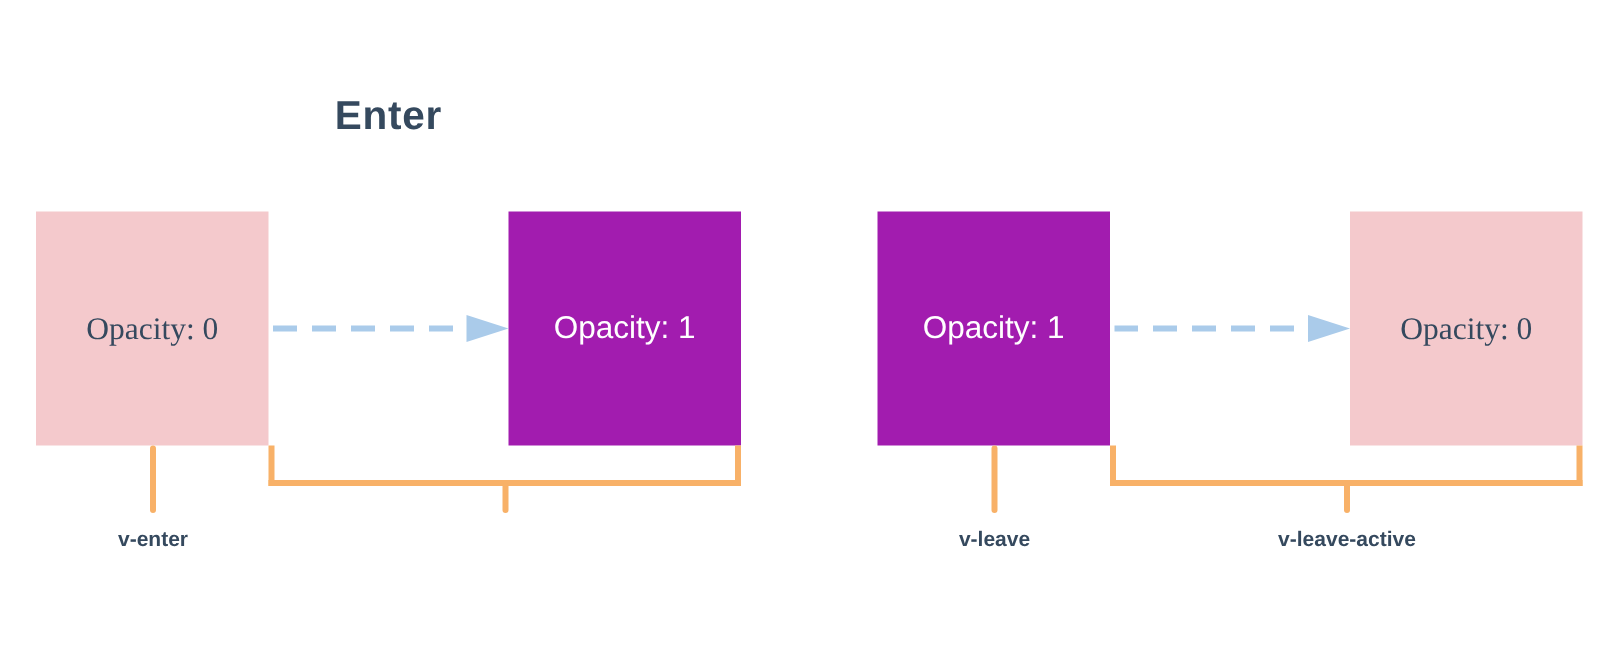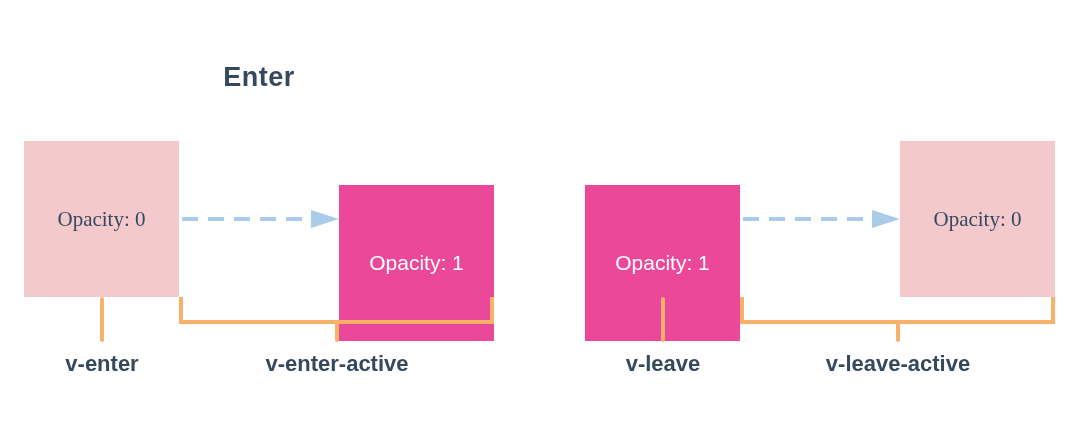--- a/index.html
+++ b/index.html
@@ -37,21 +37,21 @@
     width: 155px;
     height: 156px;
     display: flex;
     align-items: center;
     justify-content: center;
     font-size: 21px;
   }
   .box.start { left: 0; }
   .box.end   { left: 315px; }
   .box[data-style="faded"] { background: #f4c9cc; color: #35495e; font-family: Liberation Serif, serif; }
-  .box[data-style="solid"] { background: #ec4899; color: #ffffff; margin-top: 44px; }
+  .box[data-style="solid"] { background: #a21caf; color: #ffffff; }
   .arrow-line {
     position: absolute;
     left: 158px;
     top: 217px;
     width: 128px;
     height: 4px;
     background: repeating-linear-gradient(to right, #aacbea 0 16px, transparent 16px 26px);
   }
   .arrow-head {
     position: absolute;
@@ -88,21 +88,21 @@
     top: 322px;
     width: 4px;
     height: 20px;
     background: #f8b168;
     border-radius: 2px;
   }
   .class-label {
     position: absolute;
     top: 351px;
     transform: translateX(-50%);
-    font-size: 22px;
+    font-size: 14px;
     font-weight: bold;
     color: #35495e;
     white-space: nowrap;
   }
   .class-label.start-label  { left: 78px; }
   .class-label.active-label { left: 313px; }
 </style>
 </head>
 <body>
 
@@ -120,21 +120,20 @@
 
     <div class="box end" data-style="solid">
       <span>Opacity: 1</span>
     </div>
 
     <div class="stem-start"></div>
     <div class="bracket"></div>
     <div class="stem-bracket"></div>
 
     <div class="class-label start-label">v-enter</div>
-    <div class="class-label active-label">v-enter-active</div>
   </section>
 
   <section class="group leave">
 
     <div class="box start" data-style="solid">
       <span>Opacity: 1</span>
     </div>
 
     <div class="arrow-line"></div>
     <div class="arrow-head"></div>

